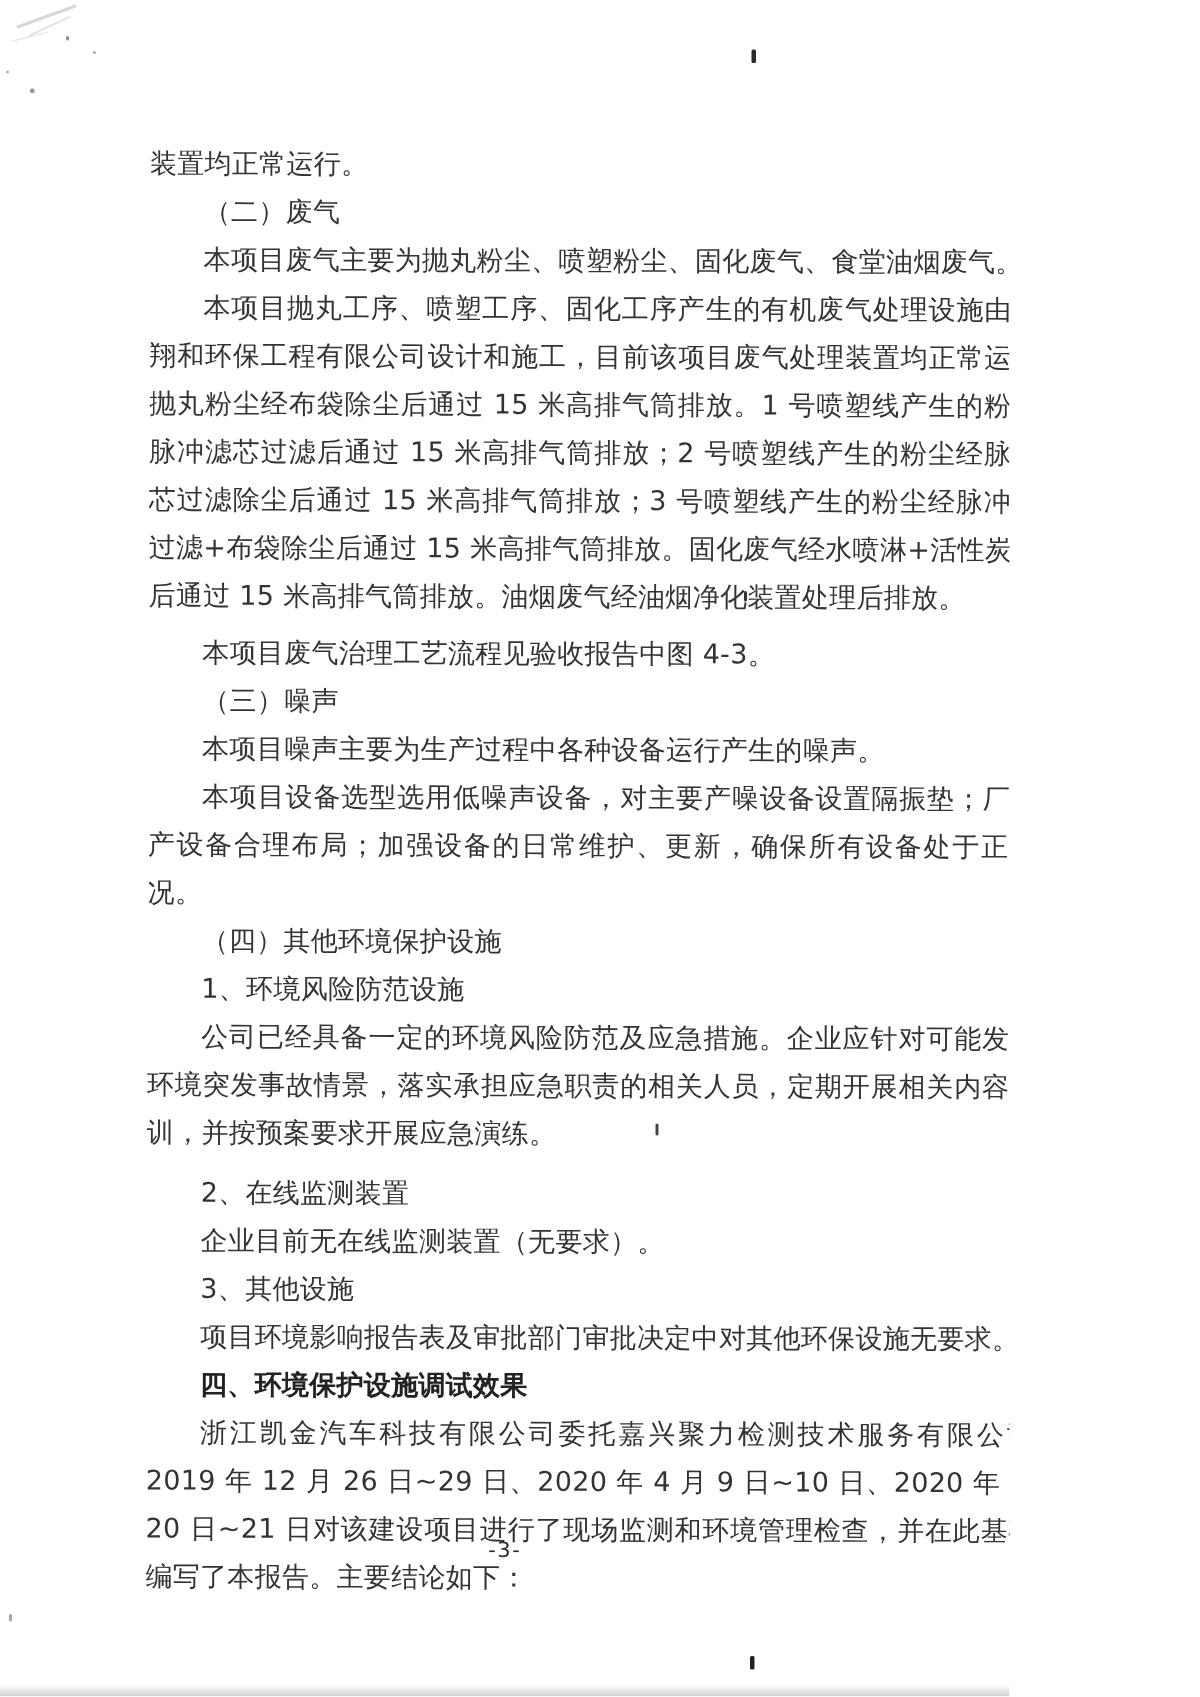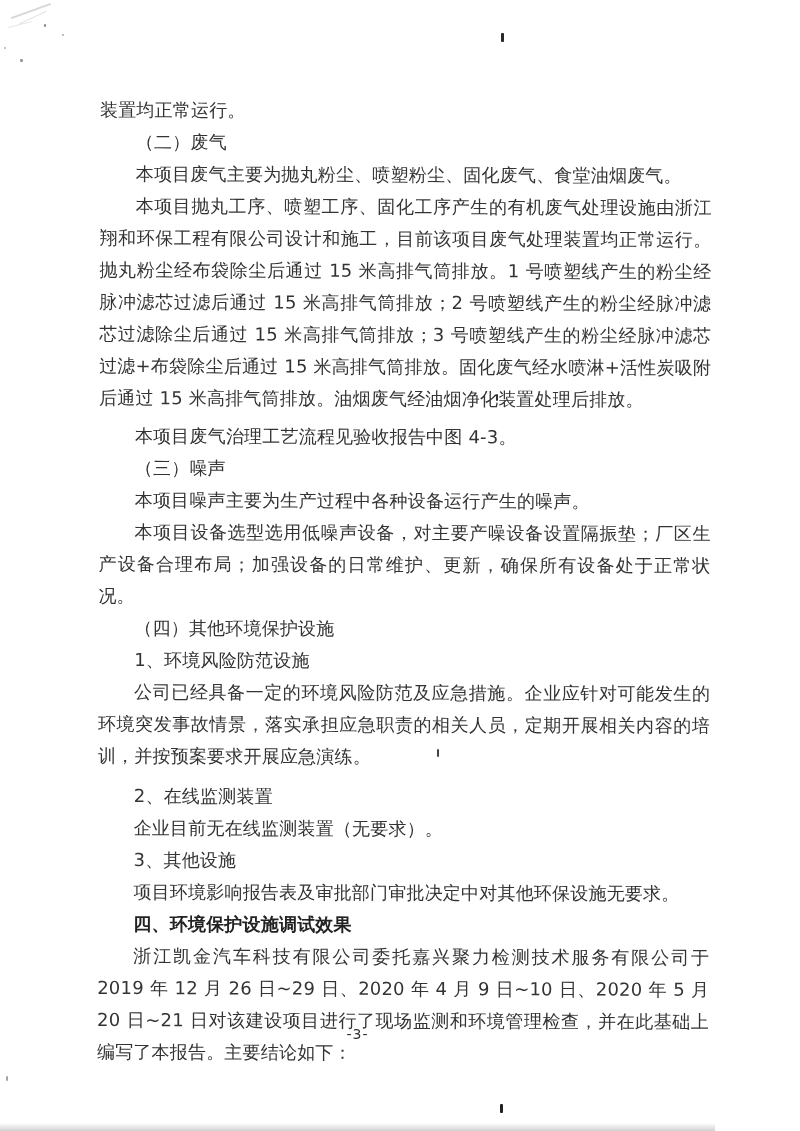--- a/index.html
+++ b/index.html
@@ -7,21 +7,20 @@
     padding: 0;
     background: #ffffff;
   }
   .page {
     position: relative;
     width: 673px;
     height: 1131px;
     background: #ffffff;
     overflow: hidden;
     font-family: "DejaVu Sans", sans-serif;
-    padding-left: 42px;
   }
   .content {
     position: absolute;
     left: 100px;
     top: 94px;
     width: 612px;
     transform: rotate(0.18deg);
     transform-origin: 0 0;
   }
   .para {

